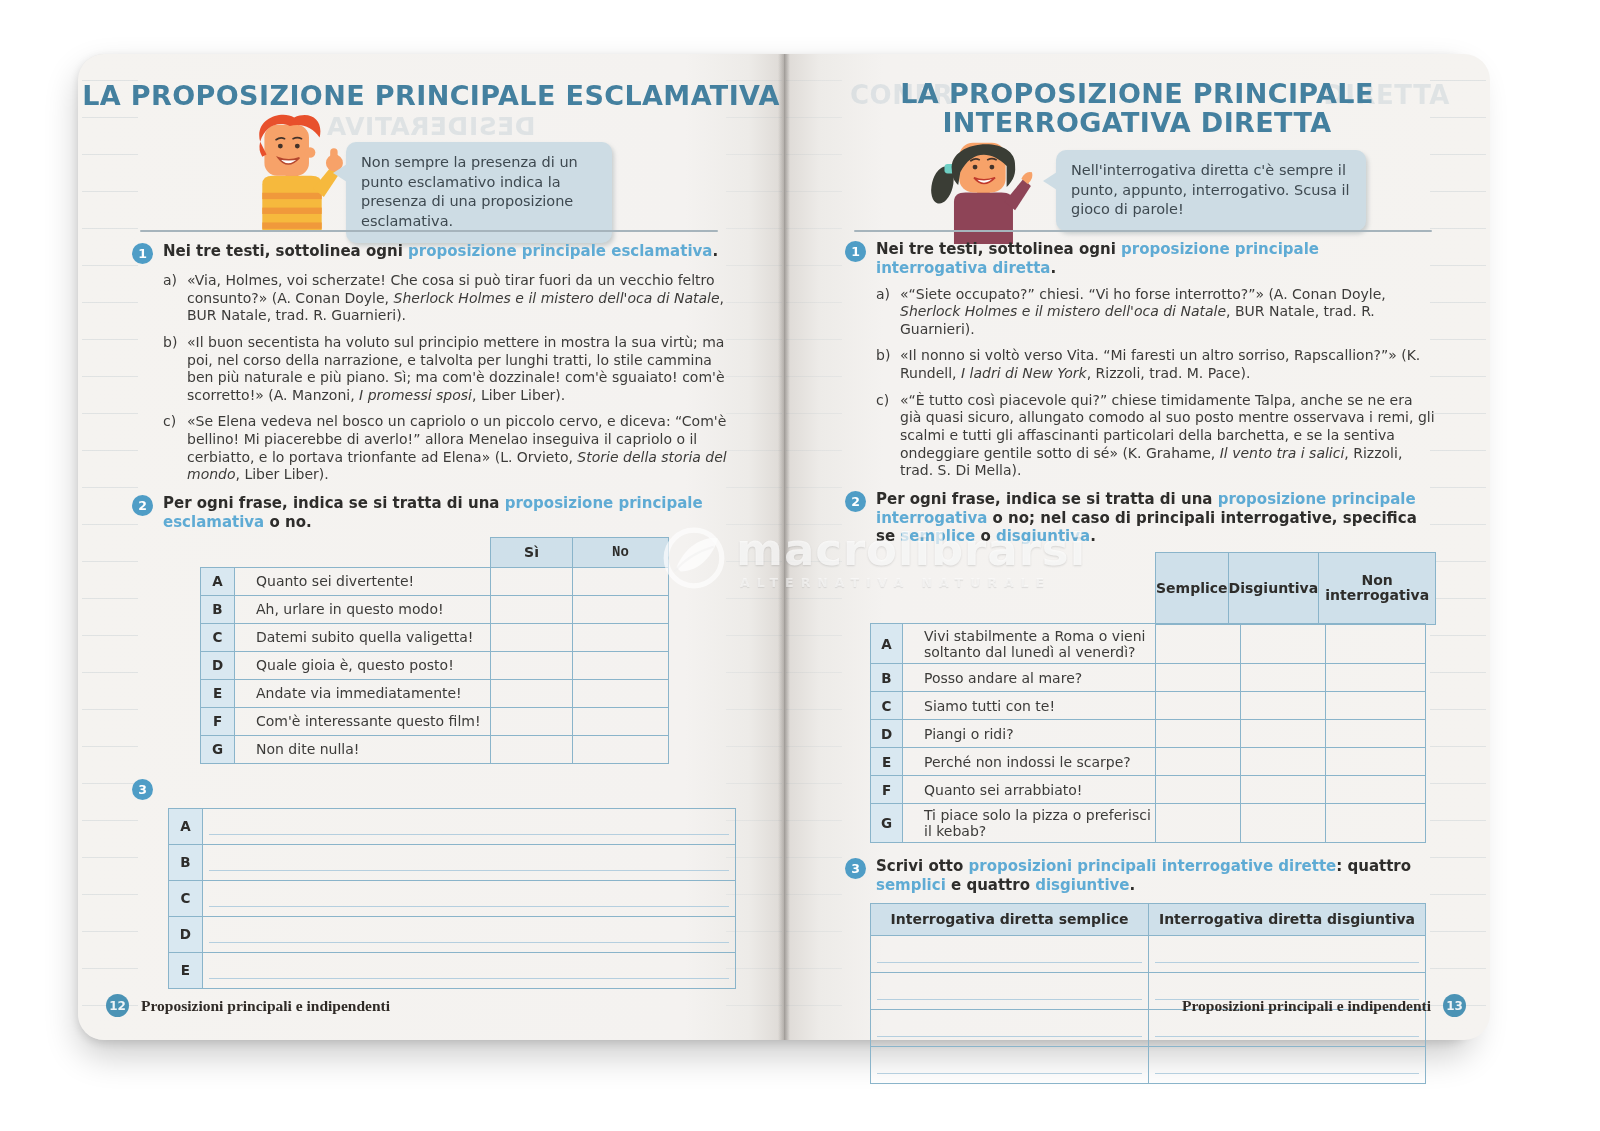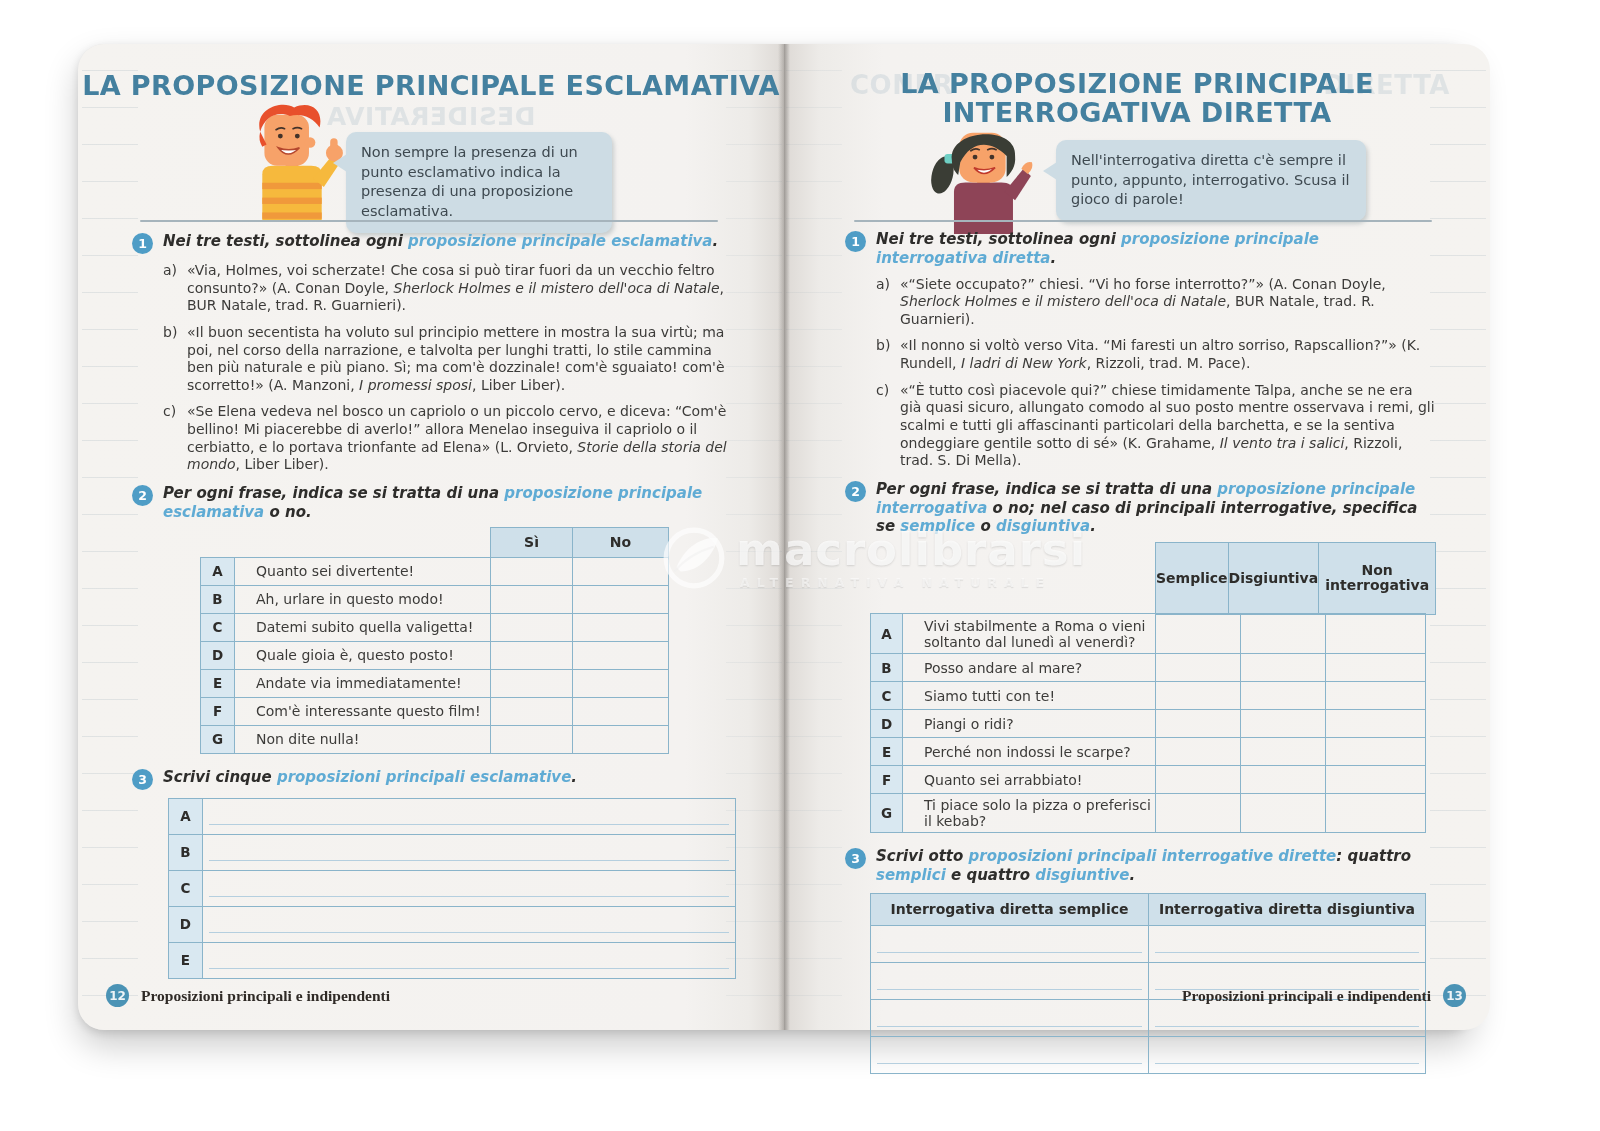--- a/index.html
+++ b/index.html
@@ -2,21 +2,21 @@
 <html><head>
 <meta charset="utf-8">
 <style>
   * { box-sizing: border-box; margin: 0; padding: 0; }
   html,body { background:#ffffff; }
   .canvas {
     position:relative; width:1600px; height:1131px; overflow:hidden;
     background:#ffffff; font-family:"DejaVu Sans", sans-serif;
   }
   .book {
-    position:absolute; left:78px; top:44px; width:1396px; height:986px;
+    position:absolute; left:78px; top:54px; width:1396px; height:986px;
     border-radius:26px; background:#e5e5e5;
     box-shadow:0 16px 34px rgba(0,0,0,.20), 0 3px 8px rgba(0,0,0,.12);
   }
   .page { position:absolute; top:0; height:100%; }
   .page.left {
     left:0; width:706px; border-radius:26px 0 0 26px;
     background:linear-gradient(to right,#f5f3f0 0%,#f4f2f0 86%,#edebe8 95%,#ddd9d5 100%);
   }
   .page.right {
     left:706px; width:706px; border-radius:0 26px 26px 0;
@@ -50,21 +50,21 @@
   }
   .divider { position:absolute; height:2px; background:#a6b4bc; border-radius:2px; }
 
   .content { position:absolute; }
   .exhead { display:grid; grid-template-columns:22px 1fr; column-gap:9px; align-items:start; }
   .exnum {
     width:21px; height:21px; border-radius:50%; background:#4f9dc6; color:#fff;
     font-size:12.5px; font-weight:700; display:flex; align-items:center; justify-content:center;
     margin-top:1px;
   }
-  .lead { font-size:15px; font-weight:700; color:#2e2d2b; line-height:1.25;font-style:italic; }
+  .lead { font-size:15px; font-weight:700; color:#2e2d2b; line-height:1.25; }
   .lead .lb { color:#5fabd4; }
   .items { margin:8px 0 0 31px; }
   .item { display:grid; grid-template-columns:22px 1fr; column-gap:2px; margin-bottom:9px; }
   .item-label { font-size:14px; color:#3c3b39; }
   .item-text { font-size:14px; color:#3c3b39; line-height:1.26; }
   .item-text .it { font-style:italic; }
 
   table { border-collapse:collapse; table-layout:fixed; }
   td, th { border:1.4px solid #8ab4ca; }
   table.bordered { border:1.8px solid #8ab4ca; }
@@ -163,21 +163,21 @@
         <div class="exhead" style="margin-top:10px;">
           <div class="exnum">2</div>
           <div class="lead"><span>Per ogni frase, indica se si tratta di una </span><span class="lb">proposizione principale esclamativa</span><span> o no.</span></div>
         </div>
 
         <div style="margin:6px 0 0 68px;">
           <table class="bordered" style="margin-left:290px; margin-bottom:-1.6px;">
             <tbody>
                 <tr>
               <th style="width:82px; height:30px;">Sì</th>
-              <th style="width:96px;">No</th>
+              <th style="width:96px;font-family:Liberation Mono, monospace;">No</th>
             </tr>
           </tbody>
             </table>
           <table class="bordered">
             <tbody>
                 <tr>
               <td class="lab" style="width:34px; height:28px;">A</td>
               <td class="sent" style="width:256px;">Quanto sei divertente!</td>
               <td class="ans" style="width:82px;"></td>
               <td class="ans" style="width:96px;"></td>
@@ -217,21 +217,20 @@
               <td class="sent">Non dite nulla!</td>
               <td class="ans"></td>
               <td class="ans"></td>
             </tr>
           </tbody>
             </table>
         </div>
 
         <div class="exhead" style="margin-top:14px;">
           <div class="exnum">3</div>
-          <div class="lead"><span>Scrivi cinque </span><span class="lb">proposizioni principali esclamative</span><span>.</span></div>
         </div>
 
         <table class="bordered" style="margin:8px 0 0 36px;">
           <tbody>
               <tr>
             <td class="lab" style="width:34px; height:36px;">A</td>
             <td class="blank" style="width:536px;">
                   <div class="wline"></div>
                 </td>
           </tr>

